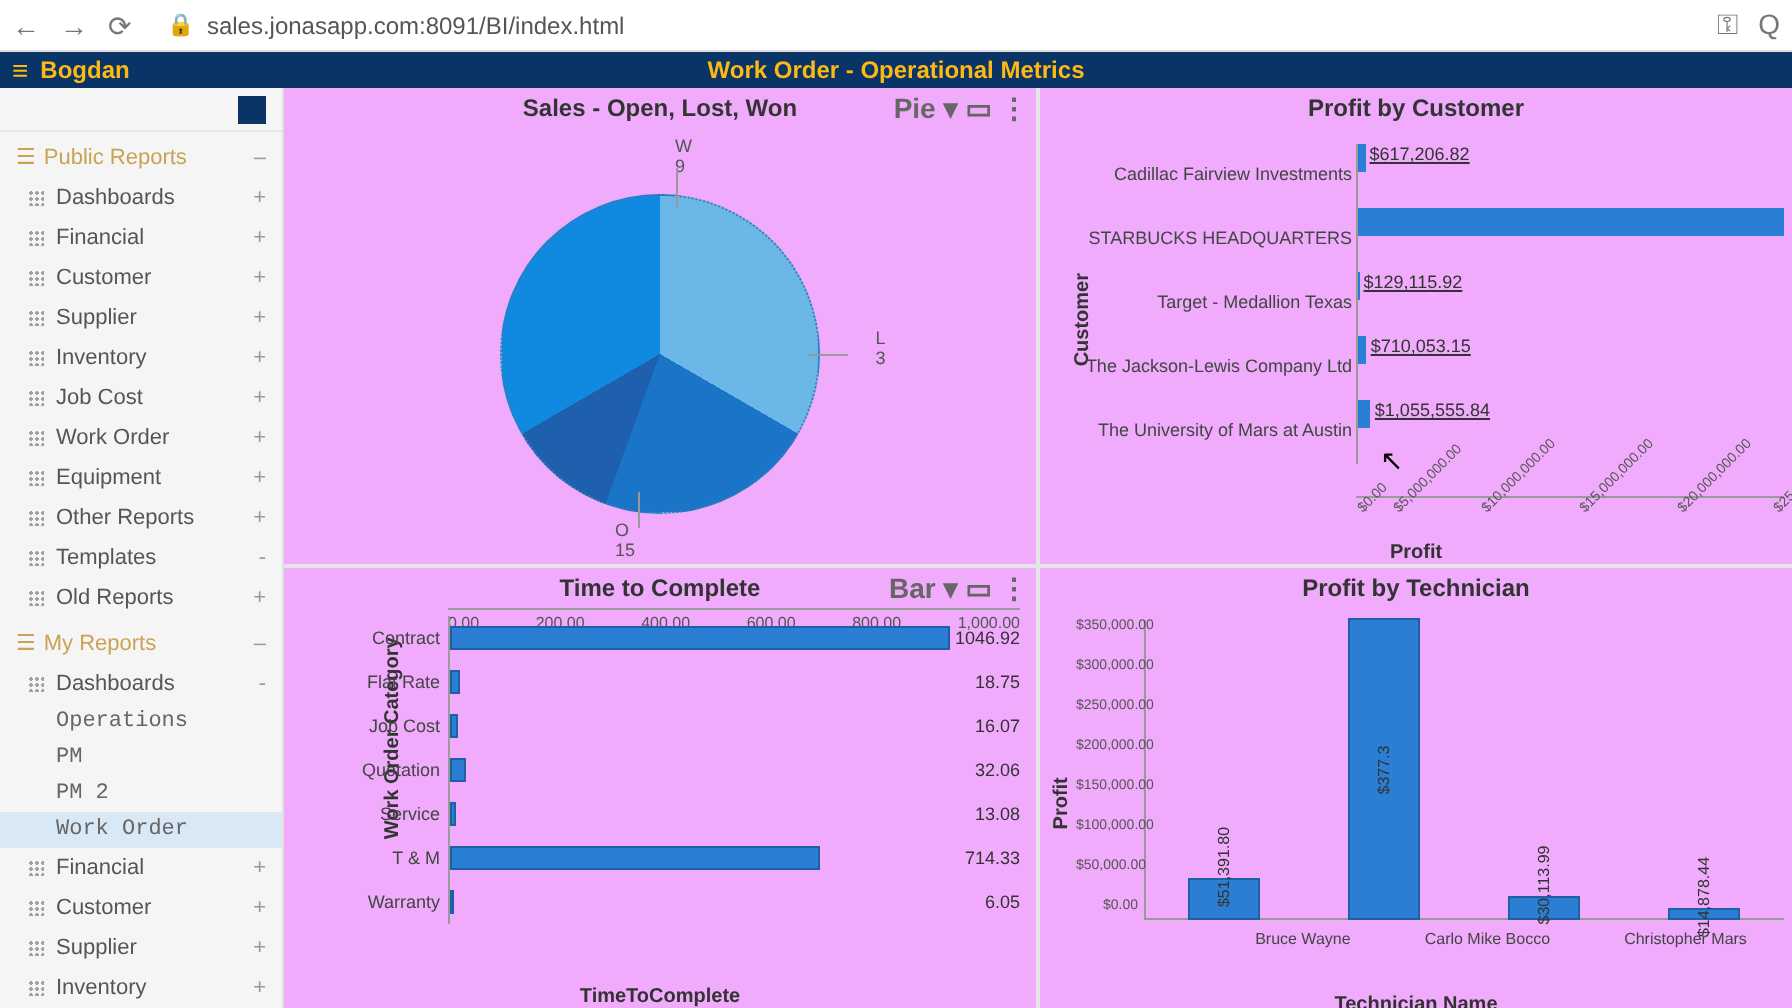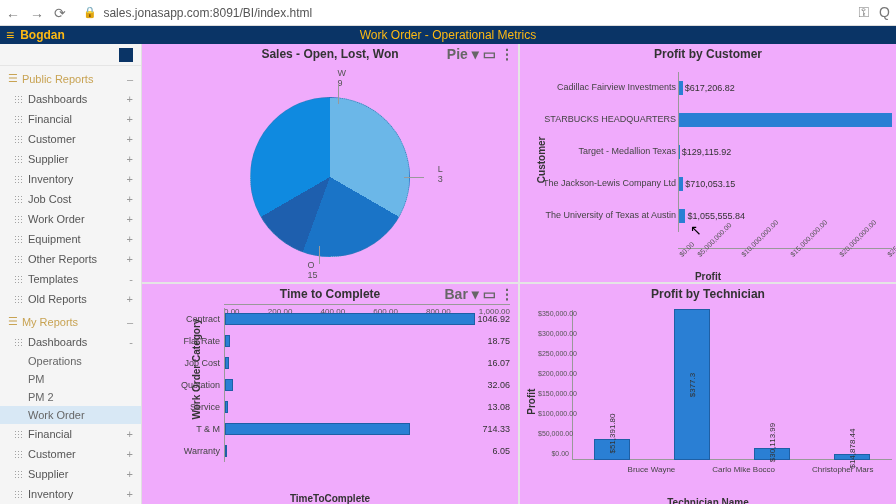--- a/index.html
+++ b/index.html
@@ -7,33 +7,33 @@
 
   .browser-bar { height: 26px; background: #fff; border-bottom: 1px solid #ddd; display: flex; align-items: center; padding: 0 6px; gap: 8px; }
   .nav-icons { display: flex; gap: 10px; color: #777; }
   .nav-icons span { cursor: pointer; font-size: 14px; }
   .url-box { display: flex; align-items: center; gap: 6px; flex: 0 0 auto; margin-left: 10px; color: #555; font-size: 12px; }
   .url-box .lock { font-size: 11px; }
   .right-icons { margin-left: auto; display: flex; gap: 10px; color: #777; font-size: 14px;}
 
   .app-header { height: 18px; background: #0a3466; color: #fdb913; display: flex; align-items: center; padding: 0 6px; font-weight: bold; font-size: 12px; }
   .app-header .menu-btn { color: #fdb913; margin-right: 6px; font-size: 14px; }
-  .app-header .title { position:absolute; left:50%; transform:translateX(-50%); font-size:12px; font-weight:normal; }
+  .app-header .title { position:absolute; left:50%; transform:translateX(-50%); font-size:12px; font-weight:bold; }
 
   .main { display: flex; height: calc(504px - 26px - 18px); }
   .sidebar { width: 142px; background: #f5f5f5; border-right: 1px solid #e0e0e0; overflow:hidden; }
   .logo-row { height: 22px; display:flex; align-items:center; justify-content:flex-end; padding-right:8px; border-bottom:1px solid #e5e5e5;}
   .logo-row .logo { width:14px; height:14px; background:#0a3466; }
   .side-section { color:#c8a353; padding:6px 8px 4px; font-size:11px; display:flex; align-items:center; gap:4px;}
   .side-section .exp { margin-left:auto; color:#999; }
   .side-item { padding:4px 8px 4px 14px; color:#555; display:flex; align-items:center; gap:6px; font-size:11px;}
   .side-item .grid-ico { width:8px; height:8px; display:inline-block; background:
     radial-gradient(#999 0.8px, transparent 0.8px) 0 0/3px 3px; opacity:0.9; }
   .side-item .exp { margin-left:auto; color:#999; }
-  .side-sub { padding:3px 8px 3px 28px; color:#666; font-size:11px; }
+  .side-sub { padding:3px 8px 3px 28px; color:#666; font-size:11px;font-family:Liberation Mono, monospace; }
   .side-sub.active { background:#d8e8f5; }
 
   .dash { flex:1; display:grid; grid-template-columns: 1fr 1fr; grid-template-rows: 238px 1fr; gap:2px; background:#e5e5e5; overflow:hidden;}
   .panel { background:#f0abfc; position:relative; display:flex; flex-direction:column; }
   .panel-hdr { height:20px; display:flex; align-items:center; justify-content:center; font-size:12px; font-weight:bold; color:#333; position:relative; padding:0 6px;}
   .panel-tools { position:absolute; right:4px; top:2px; display:flex; gap:4px; color:#666; font-size:14px; align-items:center;}
   .panel-tools .type { cursor:pointer; }
   .panel-body { flex:1; position:relative; overflow:hidden; }
 
   
@@ -43,21 +43,21 @@
       #1a74c7 120deg 200deg,
       #1e5fae 200deg 240deg,
       #0f8ae0 240deg 360deg ); border:1px dotted #3a7bb5; }
   .pie-label { position:absolute; font-size:9px; color:#555; white-space:nowrap; }
   .pie-line { position:absolute; background:#999; }
 
   
   .pc-chart { position:absolute; inset:8px 4px 34px 10px; }
   .pc-row { display:flex; align-items:center; height:32px; }
   .pc-cat { width:148px; text-align:right; font-size:9px; color:#444; padding-right:2px; line-height:1.1;}
-  .pc-track { flex:1; position:relative; height:100%; border-left:1px solid #999; display:flex; align-items:center;}
+  .pc-track { flex:1; position:relative; height:100%; border-left:1px solid #999; display:flex; text-decoration:underline;}
   .pc-bar { height:14px; background:#2a7fd4; }
   .pc-val { font-size:9px; color:#333; margin-left:2px; white-space:nowrap;}
   .pc-xaxis { position:absolute; left:158px; right:4px; bottom:18px; border-top:1px solid #999; height:16px; display:flex; justify-content:space-between;}
   .pc-xaxis span { font-size:7px; color:#555; transform:rotate(-45deg); transform-origin:top left; position:relative; top:4px; white-space:nowrap;}
   .pc-ylab { position:absolute; left:-2px; top:50%; transform:rotate(-90deg) translateX(40%); font-size:10px; font-weight:bold; color:#333;}
   .pc-xlab { position:absolute; left:50%; bottom:0; transform:translateX(-50%); font-size:10px; font-weight:bold;}
 
   
   .tc-chart { position:absolute; inset:4px 8px 22px 30px; }
   .tc-row { display:flex; align-items:center; height:22px; }
@@ -265,21 +265,21 @@
               </div>
             </div>
             <div class="pc-row">
               <div class="pc-cat">The Jackson-Lewis Company Ltd</div>
               <div class="pc-track">
                 <div class="pc-bar" style="width:2.028723285714286%"></div>
                 <span class="pc-val">$710,053.15</span>
               </div>
             </div>
             <div class="pc-row">
-              <div class="pc-cat">The University of Texas at Austin</div>
+              <div class="pc-cat">The University of Mars at Austin</div>
               <div class="pc-track">
                 <div class="pc-bar" style="width:3.015873828571429%"></div>
                 <span class="pc-val">$1,055,555.84</span>
               </div>
             </div>
           </div>
         <div class="pc-xaxis" id="pc-xaxis">
             <span>$0.00</span>
             <span>$5,000,000.00</span>
             <span>$10,000,000.00</span>

